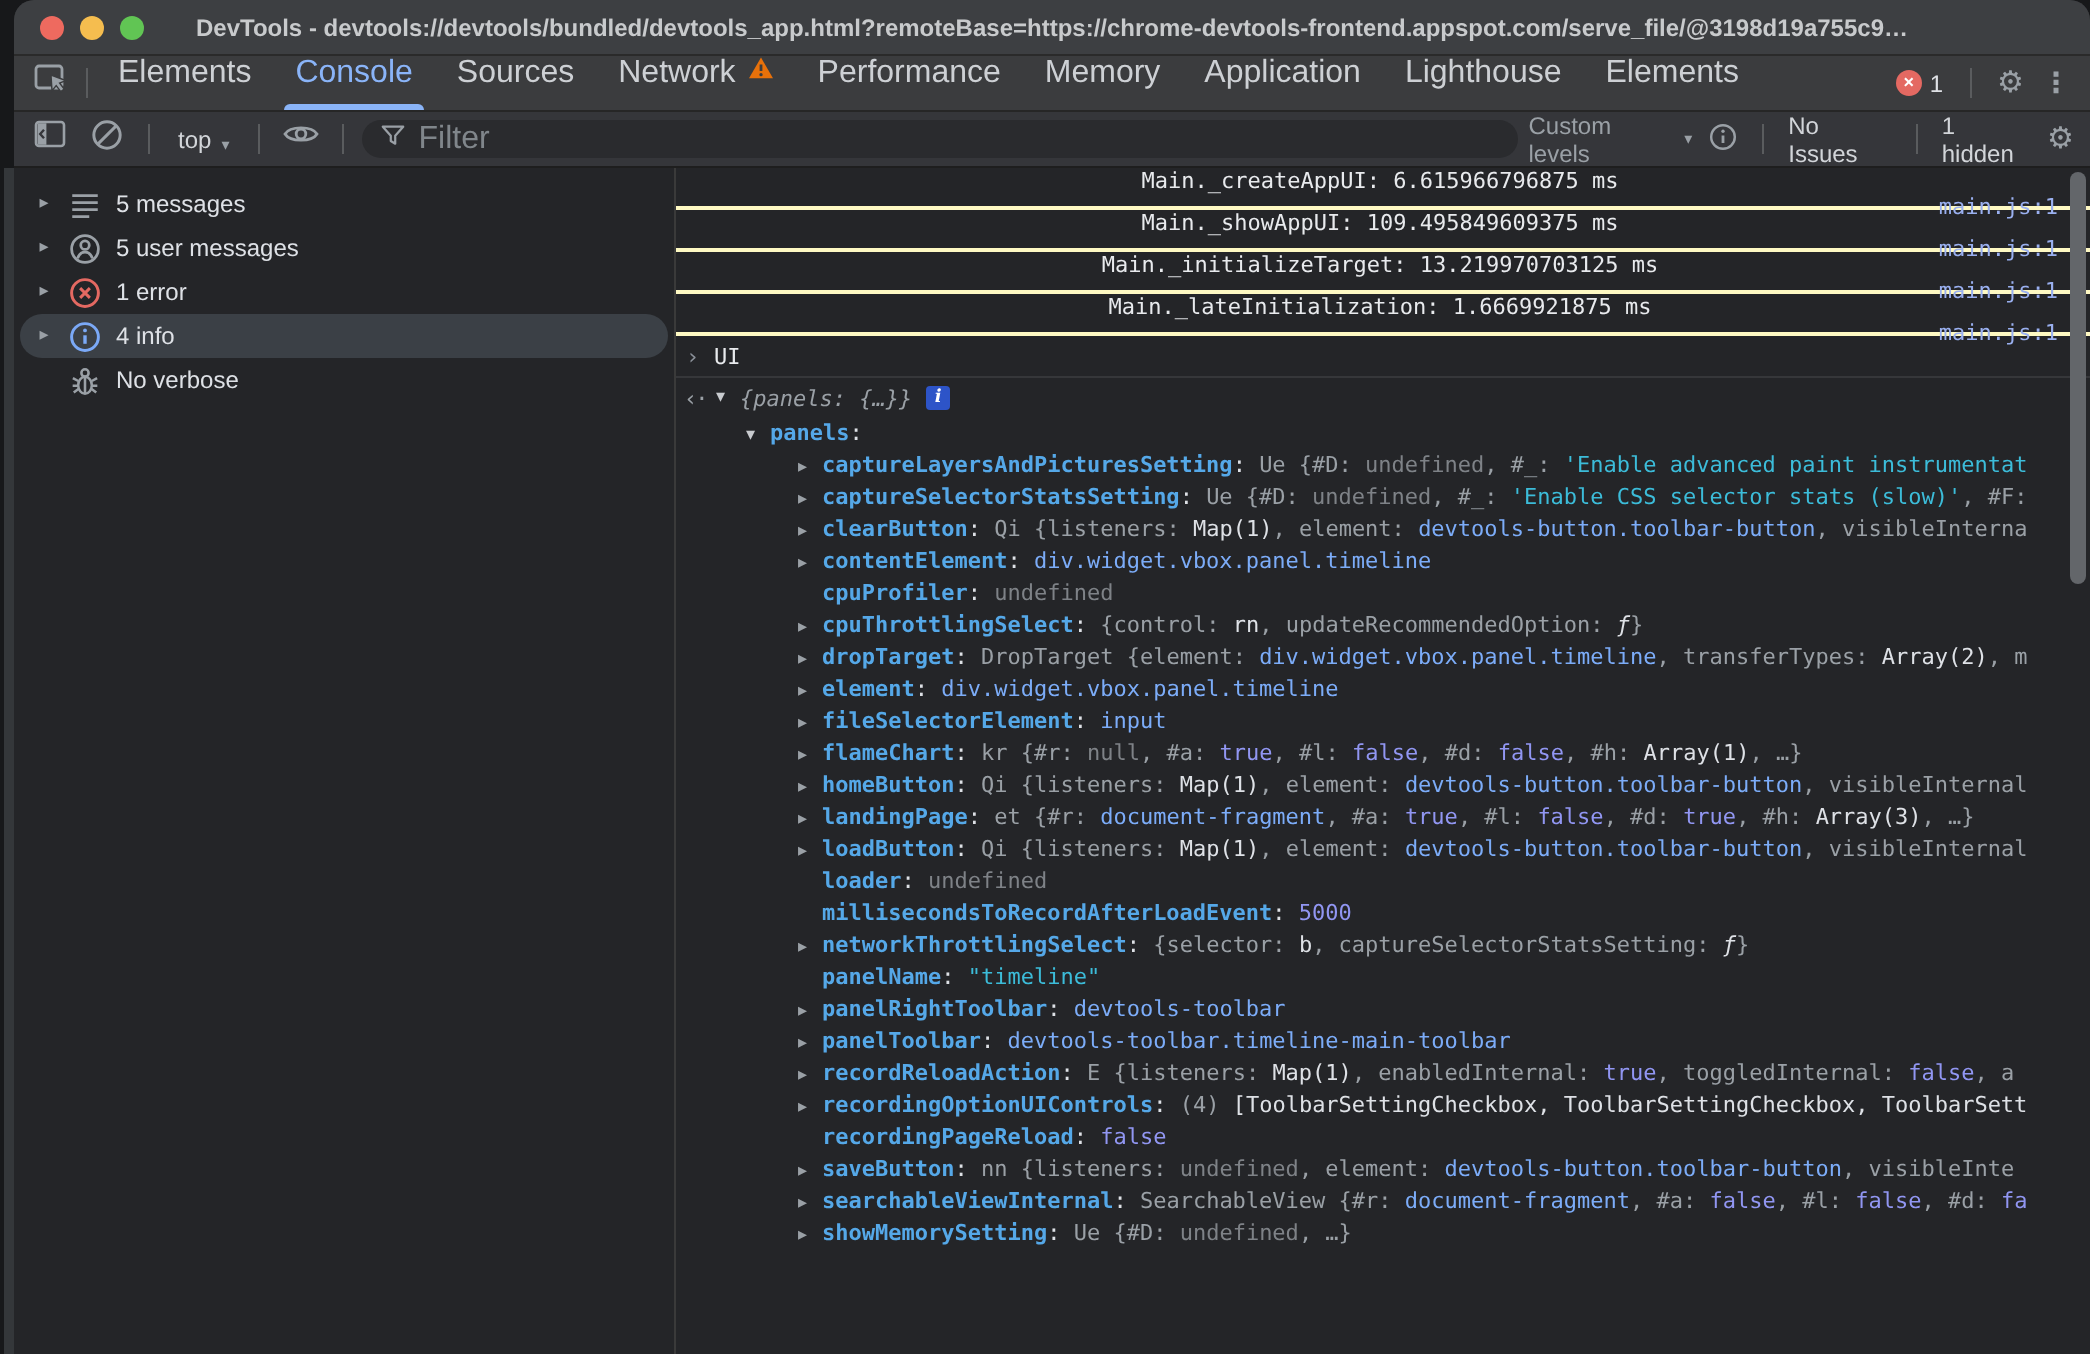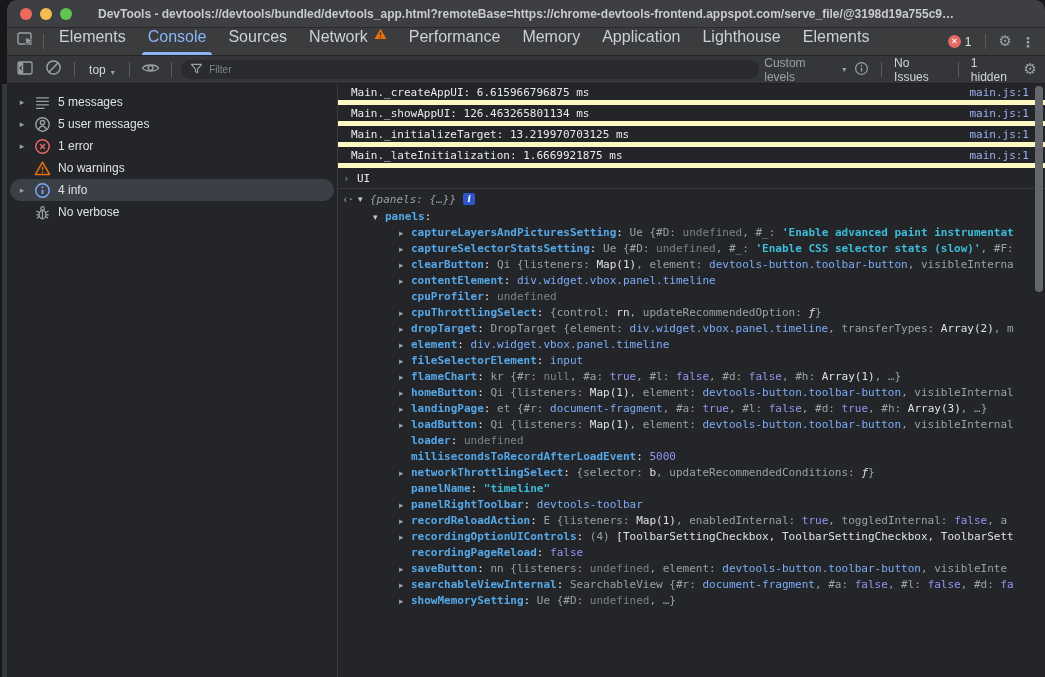--- a/index.html
+++ b/index.html
@@ -28,56 +28,56 @@
   .err-dot { width:13px; height:13px; border-radius:50%; background:#e46962; color:#fff; font-size:9px; font-weight:bold; display:flex; align-items:center; justify-content:center; line-height:1; }
   .gear { font-size:15px; color:#9aa0a6; line-height:1; font-family:"DejaVu Sans",sans-serif; }
   .kebab { font-size:14px; font-weight:bold; color:#9aa0a6; font-family:"DejaVu Sans",sans-serif; }
 
   
   .toolbar { height:28px; background:#35363a; border-bottom:1px solid #1e1e1e; display:flex; align-items:center; padding:0 8px 0 6px; gap:5px; }
   .tool-btn { width:24px; height:20px; display:flex; align-items:center; justify-content:center; }
   .context { display:flex; align-items:flex-end; gap:5px; padding:0 5px; font-size:12px; color:#d2d5d9; }
   .caret { font-size:8px; color:#9aa0a6; font-family:"DejaVu Sans",sans-serif; }
   .filter-pill { flex:0 0 578px; height:19px; border-radius:10px; background:#2a2b2e; display:flex; align-items:center; padding:0 9px; gap:6px; }
-  .filter-pill input { flex:1; background:transparent; border:none; outline:none; color:#e8eaed; font-size:10px; font-family:"Liberation Sans",sans-serif; }
+  .filter-pill input { flex:1; background:transparent; border:none; outline:none; color:#e8eaed; font-size:16px; font-family:"Liberation Sans",sans-serif; }
   .filter-pill input::placeholder { color:#80868b; }
   .right-tools { margin-left:auto; display:flex; align-items:center; gap:8px; font-size:12px; }
   .levels { color:#9aa0a6; display:flex; align-items:center; gap:5px; }
   .plain-label { color:#d2d5d9; }
 
   
   .main { display:flex; height:593px; }
   .sidebar { width:331px; border-right:1px solid #3a3a3a; padding-top:7px; background:#242528; }
   .sb-row { height:22px; margin:0 3px; border-radius:11px; display:flex; align-items:center; padding:0 7px; gap:7px; font-size:12px; color:#dee1e6; }
   .sb-row.selected { background:#3b4046; }
   .sb-arrow { width:10px; font-size:9px; color:#9aa0a6; text-align:center; font-family:"DejaVu Sans",sans-serif; }
   .sb-icon { width:17px; height:17px; display:flex; align-items:center; justify-content:center; }
 
   .console { flex:1; position:relative; overflow:hidden; font-family:"DejaVu Sans Mono",monospace; font-size:11px; color:#e8eaed; background:#242528; }
-  .msg-row { height:21px; border-bottom:5px solid #fef9c3; display:flex; align-items:center; padding:0 16px 0 13px; }
+  .msg-row { height:21px; border-bottom:2px solid #fef9c3; display:flex; align-items:center; padding:0 16px 0 13px;flex-direction:column; }
   .msg-text { white-space:pre; }
   .msg-link { margin-left:auto; color:#9ab0f0; cursor:pointer; }
   .cmd-row { height:21px; border-bottom:1px solid #36373a; display:flex; align-items:center; padding:0 16px 0 5px; }
   .cmd-chevron { width:14px; color:#8b919a; }
   .result-row { height:20px; display:flex; align-items:center; padding-left:4px; }
   .ret-icon { width:16px; color:#9aa0a6; letter-spacing:-1px; }
   .tw { display:inline-block; width:12px; font-size:9px; color:#c8cbcf; font-family:"DejaVu Sans",sans-serif; }
   .result-preview { font-style:italic; color:#9aa0a6; white-space:pre; }
   .i-badge { width:12px; height:12px; border-radius:2px; background:#2d54c8; color:#fff; font:italic bold 9px "DejaVu Serif",serif; display:inline-flex; align-items:center; justify-content:center; margin-left:7px; }
 
   .tree-row { height:16px; line-height:16px; white-space:pre; overflow:hidden; padding-right:14px; }
   .sp { display:inline-block; }
   .arrow { display:inline-block; width:12px; font-size:9px; color:#9aa0a6; font-family:"DejaVu Sans",sans-serif; }
   .arrow.open { color:#c8cbcf; }
   .k   { color:#55a8e8; font-weight:bold; }
   .m   { color:#9aa0a6; }
   .dim { color:#7e8287; }
   .p   { color:#dee1e6; }
   .nd  { color:#7cacf8; }
-  .s   { color:#3cbcd9;font-weight:bold; }
+  .s   { color:#3cbcd9; }
   .b   { color:#9196f2; }
   .fn  { color:#dee1e6; font-style:italic; }
   .hl  { background:#41464c; border-radius:2px; }
 
   .scroll-thumb { position:absolute; right:2px; top:2px; width:8px; height:206px; border-radius:4px; background:#63666a; }
 </style>
 </head>
 <body>
 
 <div class="backstrip"></div>
@@ -241,31 +241,20 @@
           <span class="sb-arrow">▸</span>
           <span class="sb-icon">
             <svg width="17" height="17" viewBox="0 0 16 16">
               <g stroke="#e46962" stroke-width="1.4" fill="none">
                 <circle cx="8" cy="8" r="6.3"></circle>
                 <path d="M5.7 5.7l4.6 4.6M10.3 5.7l-4.6 4.6"></path>
               </g>
             </svg>
           </span>
           <span>1 error</span>
-        </div>
-        <div class="sb-row">
-          <span class="sb-arrow"></span>
-          <span class="sb-icon">
-            <svg width="17" height="17" viewBox="0 0 16 16">
-              <path d="M8 2 14.6 13.6H1.4Z" stroke="#e8710a" stroke-width="1.4" fill="none" stroke-linejoin="round"></path>
-              <path d="M8 6.4v3" stroke="#e8710a" stroke-width="1.4"></path>
-              <circle cx="8" cy="11.3" r="0.8" fill="#e8710a"></circle>
-            </svg>
-          </span>
-          <span>No warnings</span>
         </div>
         <div class="sb-row selected">
           <span class="sb-arrow">▸</span>
           <span class="sb-icon">
             <svg width="17" height="17" viewBox="0 0 16 16">
               <circle cx="8" cy="8" r="6.3" stroke="#7ba9f7" stroke-width="1.4" fill="none"></circle>
               <circle cx="8" cy="4.9" r="0.9" fill="#7ba9f7"></circle>
               <path d="M8 7.2v4" stroke="#7ba9f7" stroke-width="1.6"></path>
             </svg>
           </span>
@@ -285,21 +274,21 @@
           <span>No verbose</span>
         </div>
       </div>
     <div class="console" id="console">
       <div id="msgs">
           <div class="msg-row">
             <span class="msg-text">Main._createAppUI: 6.615966796875 ms</span>
             <a class="msg-link">main.js:1</a>
           </div>
           <div class="msg-row">
-            <span class="msg-text">Main._showAppUI: 126.463265801134 ms</span>
+            <span class="msg-text">Main._showAppUI: 109.495849609375 ms</span>
             <a class="msg-link">main.js:1</a>
           </div>
           <div class="msg-row">
             <span class="msg-text">Main._initializeTarget: 13.219970703125 ms</span>
             <a class="msg-link">main.js:1</a>
           </div>
           <div class="msg-row">
             <span class="msg-text">Main._lateInitialization: 1.6669921875 ms</span>
             <a class="msg-link">main.js:1</a>
           </div>
@@ -324,23 +313,24 @@
           <div class="tree-row"><span class="sp" style="width: 61px;"></span><span class="arrow">▸</span><span class="k">cpuThrottlingSelect</span><span class="p">: </span><span class="m">{control: </span><span class="p">rn</span><span class="m">, updateRecommendedOption: </span><span class="fn">ƒ</span><span class="m">}</span></div>
           <div class="tree-row"><span class="sp" style="width: 61px;"></span><span class="arrow">▸</span><span class="k">dropTarget</span><span class="p">: </span><span class="m">DropTarget {element: </span><span class="nd">div.widget.vbox.panel.timeline</span><span class="m">, transferTypes: </span><span class="p">Array(2)</span><span class="m">, m</span></div>
           <div class="tree-row"><span class="sp" style="width: 61px;"></span><span class="arrow">▸</span><span class="k">element</span><span class="p">: </span><span class="nd">div.widget.vbox.panel.timeline</span></div>
           <div class="tree-row"><span class="sp" style="width: 61px;"></span><span class="arrow">▸</span><span class="k">fileSelectorElement</span><span class="p">: </span><span class="nd">input</span></div>
           <div class="tree-row"><span class="sp" style="width: 61px;"></span><span class="arrow">▸</span><span class="k">flameChart</span><span class="p">: </span><span class="m">kr {#r: </span><span class="dim">null</span><span class="m">, #a: </span><span class="b">true</span><span class="m">, #l: </span><span class="b">false</span><span class="m">, #d: </span><span class="b">false</span><span class="m">, #h: </span><span class="p">Array(1)</span><span class="m">, …}</span></div>
           <div class="tree-row"><span class="sp" style="width: 61px;"></span><span class="arrow">▸</span><span class="k">homeButton</span><span class="p">: </span><span class="m">Qi {listeners: </span><span class="p">Map(1)</span><span class="m">, element: </span><span class="nd">devtools-button.toolbar-button</span><span class="m">, visibleInternal</span></div>
           <div class="tree-row"><span class="sp" style="width: 61px;"></span><span class="arrow">▸</span><span class="k">landingPage</span><span class="p">: </span><span class="m">et {#r: </span><span class="nd">document-fragment</span><span class="m">, #a: </span><span class="b">true</span><span class="m">, #l: </span><span class="b">false</span><span class="m">, #d: </span><span class="b">true</span><span class="m">, #h: </span><span class="p">Array(3)</span><span class="m">, …}</span></div>
           <div class="tree-row"><span class="sp" style="width: 61px;"></span><span class="arrow">▸</span><span class="k">loadButton</span><span class="p">: </span><span class="m">Qi {listeners: </span><span class="p">Map(1)</span><span class="m">, element: </span><span class="nd">devtools-button.toolbar-button</span><span class="m">, visibleInternal</span></div>
           <div class="tree-row"><span class="sp" style="width: 61px;"></span><span class="arrow"></span><span class="k">loader</span><span class="p">: </span><span class="dim">undefined</span></div>
           <div class="tree-row"><span class="sp" style="width: 61px;"></span><span class="arrow"></span><span class="k">millisecondsToRecordAfterLoadEvent</span><span class="p">: </span><span class="b">5000</span></div>
-          <div class="tree-row"><span class="sp" style="width: 61px;"></span><span class="arrow">▸</span><span class="k">networkThrottlingSelect</span><span class="p">: </span><span class="m">{selector: </span><span class="p">b</span><span class="m">, updateRecommendedConditions: </span><span class="fn">ƒ</span><span class="m">}</span></div>
+          <div class="tree-row"><span class="sp" style="width: 61px;"></span><span class="arrow">▸</span><span class="k">networkThrottlingSelect</span><span class="p">: </span><span class="m">{selector: </span><span class="p">b</span><span class="m">, captureSelectorStatsSetting: </span><span class="fn">ƒ</span><span class="m">}</span></div>
           <div class="tree-row"><span class="sp" style="width: 61px;"></span><span class="arrow"></span><span class="k">panelName</span><span class="p">: </span><span class="s">"timeline"</span></div>
           <div class="tree-row"><span class="sp" style="width: 61px;"></span><span class="arrow">▸</span><span class="k">panelRightToolbar</span><span class="p">: </span><span class="nd">devtools-toolbar</span></div>
+          <div class="tree-row"><span class="sp" style="width: 61px;"></span><span class="arrow">▸</span><span class="k">panelToolbar</span><span class="p">: </span><span class="nd">devtools-toolbar.timeline-main-toolbar</span></div>
           <div class="tree-row"><span class="sp" style="width: 61px;"></span><span class="arrow">▸</span><span class="k">recordReloadAction</span><span class="p">: </span><span class="m">E {listeners: </span><span class="p">Map(1)</span><span class="m">, enabledInternal: </span><span class="b">true</span><span class="m">, toggledInternal: </span><span class="b">false</span><span class="m">, a</span></div>
           <div class="tree-row"><span class="sp" style="width: 61px;"></span><span class="arrow">▸</span><span class="k">recordingOptionUIControls</span><span class="p">: </span><span class="m">(4) </span><span class="p">[ToolbarSettingCheckbox, ToolbarSettingCheckbox, ToolbarSett</span></div>
           <div class="tree-row"><span class="sp" style="width: 61px;"></span><span class="arrow"></span><span class="k">recordingPageReload</span><span class="p">: </span><span class="b">false</span></div>
           <div class="tree-row"><span class="sp" style="width: 61px;"></span><span class="arrow">▸</span><span class="k">saveButton</span><span class="p">: </span><span class="m">nn {listeners: </span><span class="dim">undefined</span><span class="m">, element: </span><span class="nd">devtools-button.toolbar-button</span><span class="m">, visibleInte</span></div>
           <div class="tree-row"><span class="sp" style="width: 61px;"></span><span class="arrow">▸</span><span class="k">searchableViewInternal</span><span class="p">: </span><span class="m">SearchableView {#r: </span><span class="nd">document-fragment</span><span class="m">, #a: </span><span class="b">false</span><span class="m">, #l: </span><span class="b">false</span><span class="m">, #d: </span><span class="b">fa</span></div>
           <div class="tree-row"><span class="sp" style="width: 61px;"></span><span class="arrow">▸</span><span class="k">showMemorySetting</span><span class="p">: </span><span class="m">Ue {#D: </span><span class="dim">undefined</span><span class="m">, …}</span></div>
         </div>
       <div class="scroll-thumb"></div>
     </div>
   </div>

